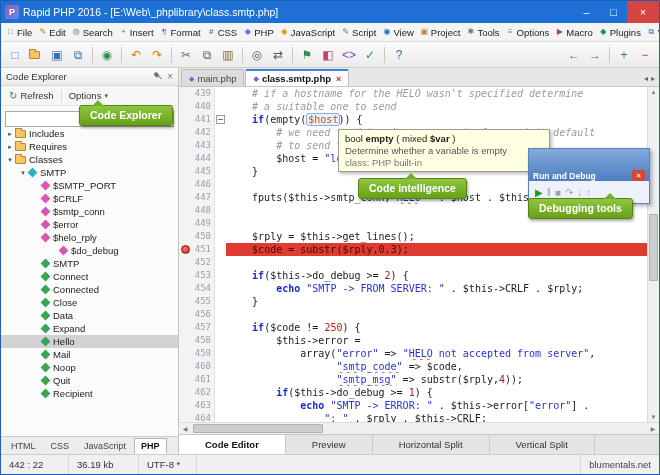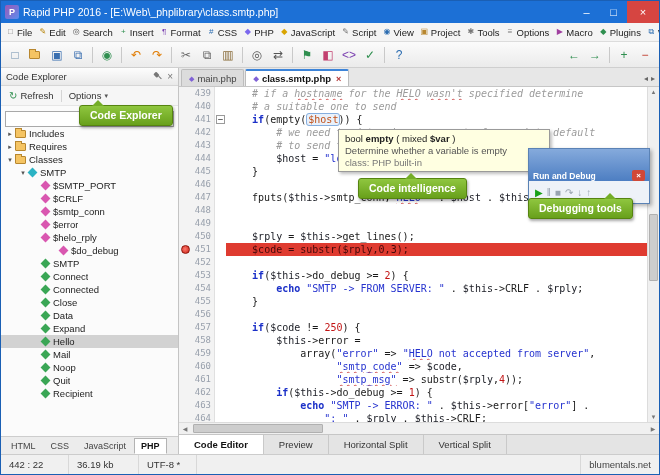--- a/index.html
+++ b/index.html
@@ -88,21 +88,21 @@
   .bp { position:absolute; left:2px; top:2px; width:9px; height:9px; border-radius:50%;
         background:radial-gradient(circle at 3px 3px,#ff7a6e,#c81e12); border:1px solid #8e150c; }
   .fold-col { width:11px; flex:none; display:flex; align-items:center; justify-content:center; }
   .fold-box { width:9px; height:9px; border:1px solid #9a9a9a; background:#fff; color:#333; font-size:9px;
               line-height:7px; text-align:center; font-family:"DejaVu Sans Mono", monospace; }
   .ctext { flex:1; white-space:pre; padding-left:2px; overflow:hidden; }
   .code-row.hl .ctext { background:#df3b30; }
   .code-row.hl .ctext span { color:#43090a !important; text-decoration:none !important; }
   .tk-p { color:#1a1a1a; }
   .tk-c { color:#9b9b9b; font-style:italic; }
-  .tk-cu { color:#9b9b9b; font-style:italic; text-decoration:underline; text-decoration-style:wavy; text-decoration-color:#d05050; }
+  .tk-cu { color:#9b9b9b; font-style:italic; text-decoration-style:wavy; text-decoration-color:#d05050; }
   .tk-k { color:#1b30c8; font-weight:bold; }
   .tk-s { color:#2633cf; }
   .tk-su { color:#2633cf; text-decoration:underline; text-decoration-style:wavy; text-decoration-color:#d05050; }
   .tk-v { color:#20222a; }
   .tk-n { color:#c21414; }
   .tk-vh { color:#c25017; background:#e9f1fb; border:1px solid #86aede; border-radius:3px; padding:0 1px; margin:0 -2px 0 0; }
 
   .vscroll { width:12px; flex:none; background:#f0f0f0; border-left:1px solid #dcdcdc; position:relative; }
   .vs-arrow { position:absolute; left:0; width:100%; height:10px; display:flex; align-items:center; justify-content:center;
               font-size:6px; color:#777; }
@@ -110,21 +110,21 @@
   .vs-thumb { position:absolute; left:1px; right:1px; top:38%; height:20%; background:#cdcdcd; border:1px solid #b0b0b0; border-radius:1px; }
 
   .hscroll { height:12px; flex:none; background:#f0f0f0; border-top:1px solid #dcdcdc; position:relative; }
   .hs-arrow { position:absolute; top:0; width:12px; height:100%; display:flex; align-items:center; justify-content:center;
               font-size:6px; color:#777; }
   .hs-left { left:0; } .hs-right { right:0; }
   .hs-thumb { position:absolute; top:1px; bottom:1px; left:14px; width:130px; background:#cdcdcd; border:1px solid #b0b0b0; border-radius:1px; }
 
   .ed-bottom-tabs { height:20px; flex:none; background:#e4e4e4; border-top:1px solid #c6c6c6; display:flex; align-items:stretch;
                     font-size:9.5px; color:#333; }
-  .ed-btab { display:flex; align-items:center; padding:0 15px; border-right:1px solid #c9c9c9; }
+  .ed-btab { display:flex; align-items:center; padding:0 26px; border-right:1px solid #c9c9c9; }
   .ed-btab.active { background:#fff; font-weight:bold; color:#111; }
 
   
   .statusbar { height:20px; flex:none; background:#f0f0f0; border-top:1px solid #cccccc; display:flex; align-items:center;
                font-size:9.5px; color:#333; }
   .st-seg { padding:0 8px; height:100%; display:flex; align-items:center; border-right:1px solid #d8d8d8; }
   .st-cursor { width:68px; } .st-size { width:70px; } .st-enc { width:58px; }
   .st-fill { flex:1; height:100%; border-right:1px solid #d8d8d8; }
   .st-brand { padding:0 8px; color:#444; }
 

